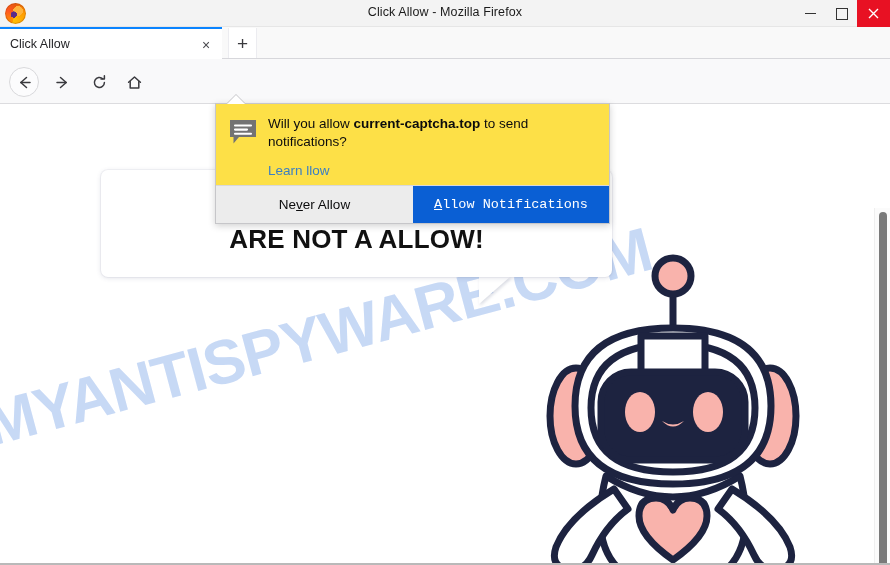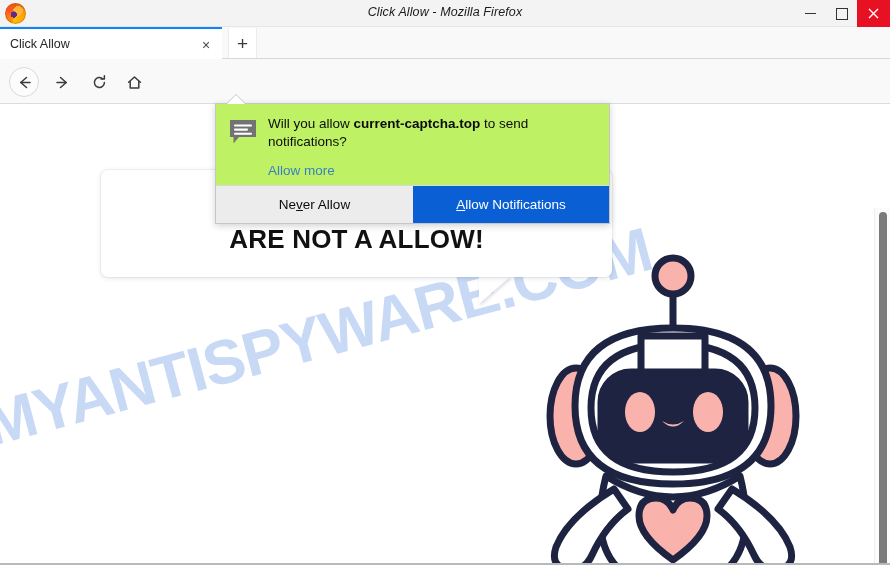--- a/index.html
+++ b/index.html
@@ -25,21 +25,20 @@
     background:
       radial-gradient(circle at 42% 55%, #5b2b8a 0 18%, rgba(91,43,138,0) 19%),
       radial-gradient(circle at 62% 38%, #ffb33c 0 26%, rgba(255,179,60,0) 27%),
       conic-gradient(from 200deg at 50% 50%, #ff9500, #ff5722 25%, #e8590c 45%, #ff9d00 70%, #ffc107 100%);
     box-shadow: inset 0 0 0 1px rgba(150,70,10,.35);
   }
   .title-text {
     position: absolute; left: 0; right: 0; top: 5px;
     text-align: center; font-size: 12.5px; color: #1a1a1a;
     letter-spacing: .1px;
-    font-style: italic;
   }
   .winbtns { position: absolute; right: 0; top: 0; height: 27px; display: flex; }
   .winbtn {
     width: 31px; height: 27px; display: flex; align-items: center; justify-content: center;
     color: #333; font-size: 12px; line-height: 1;
   }
   .winbtn.min::before { content:""; display:block; width:11px; height:1.6px; background:#333; }
   .winbtn.max::before { content:""; display:block; width:10px; height:10px; border:1.6px solid #333; }
   .winbtn.close { background: #e81123; width: 33px; }
   .winbtn.close svg { display:block; }
@@ -164,21 +163,21 @@
   }
   .scrollthumb {
     position: absolute; left: 4px; top: 4px; width: 8px; height: 440px;
     background: #7a7a7a; border-radius: 4px;
   }
   .bottomline { position:absolute; left:0; bottom:0; width:890px; height:2px; background:#b9b9b9; }
 
   
   .doorhanger {
     position: absolute; left: 215px; top: 103px; width: 395px; height: 121px;
-    background: #bef264;
+    background: #fde047;
     border: 1px solid #c6c6c9;
     box-shadow: 0 2px 7px rgba(0,0,0,.18);
     z-index: 30;
   }
   .dh-arrow {
     position: absolute; left: 227px; top: 95px; width: 0; height: 0;
     border-left: 9px solid transparent;
     border-right: 9px solid transparent;
     border-bottom: 9px solid #ffffff;
     z-index: 31;
@@ -205,21 +204,21 @@
     text-align: center;
   }
   .dh-secondary {
     width: 197px; height: 100%; background: #ececec;
     display: flex; align-items: center; justify-content: center;
     font-size: 13.5px; color: #0c0c0d;
   }
   .dh-primary {
     flex: 1; height: 100%; background: #0a5fd4;
     display: flex; align-items: center; justify-content: center;
-    font-size: 13.5px; color: #ffffff;
+    font-size: 13.5px; color: #ffffff; font-family: Liberation Mono, monospace;
   }
   .ak { text-decoration: underline; }
 </style>
 </head>
 <body>
 
 <div id="app">
 
   <div class="titlebar">
     <div class="ff-logo"></div>
@@ -409,21 +408,21 @@
   <div class="doorhanger">
     <div class="dh-body">
       <div class="dh-icon">
         <svg width="30" height="28" viewBox="0 0 30 28">
           <path d="M2 2 H28 V19 H11 L5.5 25.5 V19 H2 Z" fill="#737373"></path>
           <path d="M7 7.5 H23 M7 11.6 H19 M7 15.7 H23" stroke="#ffffff" stroke-width="2.1" stroke-linecap="round"></path>
         </svg>
       </div>
       <div class="dh-texts">
         <div class="dh-msg"><span>Will you allow </span><b>current-captcha.top</b><span> to send notifications?</span></div>
-        <span class="dh-learn">Allow more</span>
+        <span class="dh-learn">Learn llow</span>
       </div>
     </div>
     <div class="dh-actions">
       <div class="dh-secondary">
         <span>Ne<span class="ak">v</span>er Allow</span>
       </div>
       <div class="dh-primary">
         <span><span class="ak">A</span>llow Notifications</span>
       </div>
     </div>

